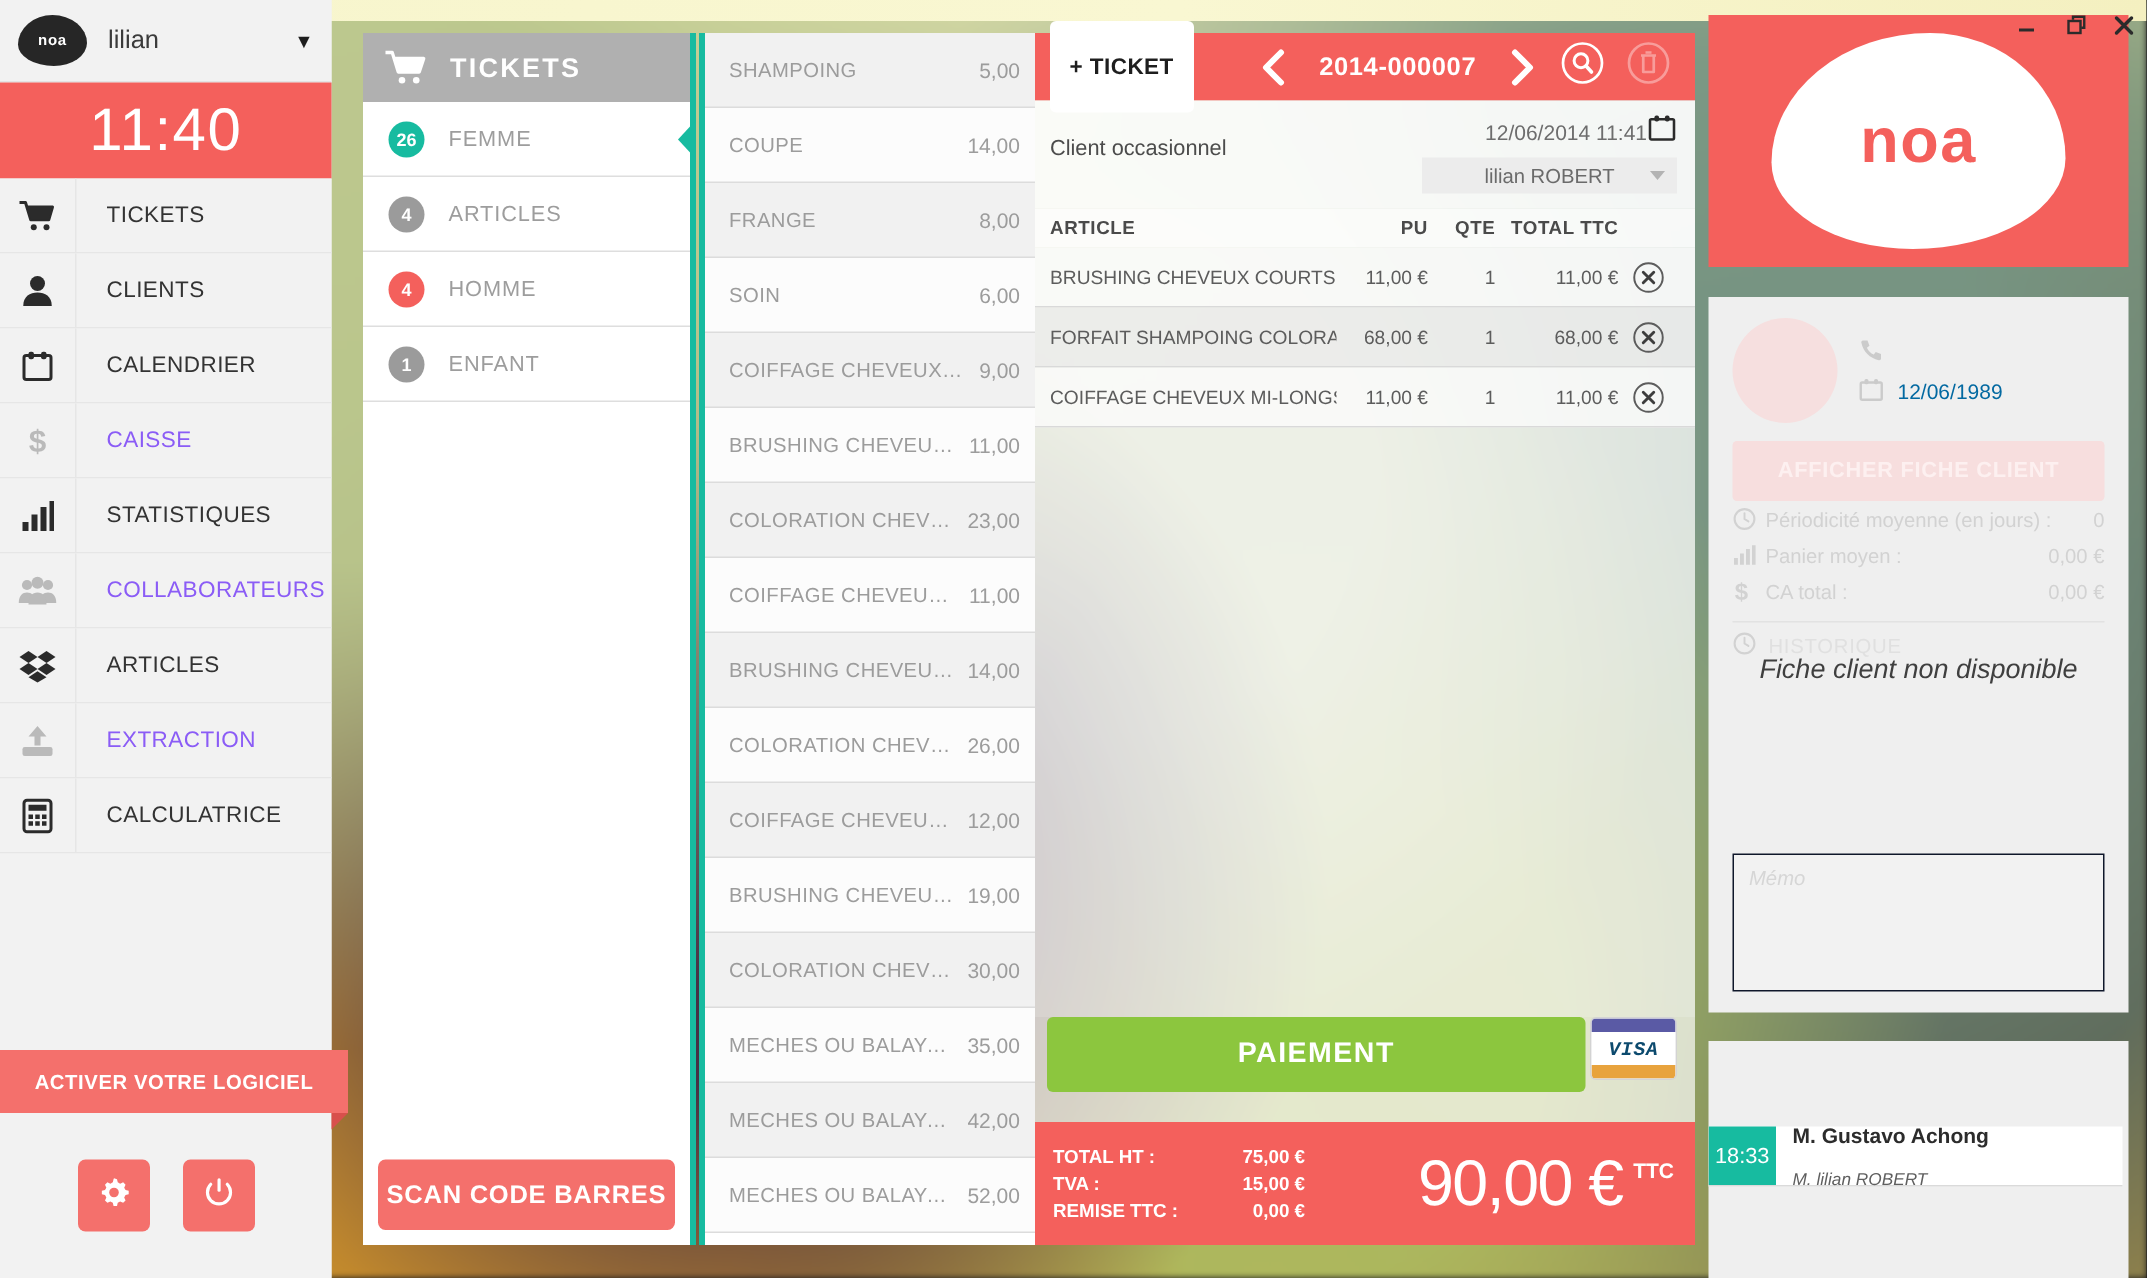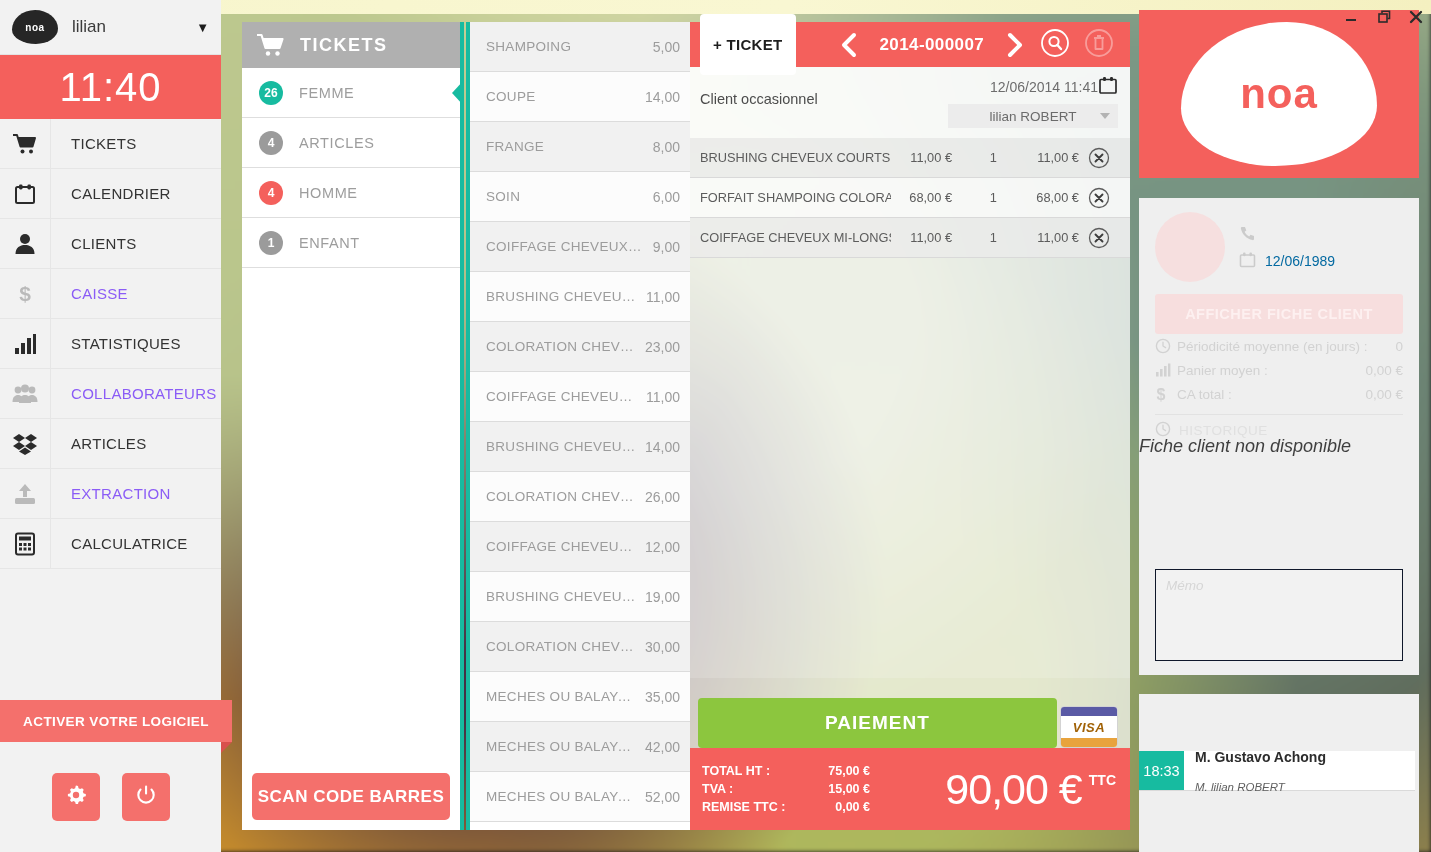--- a/index.html
+++ b/index.html
@@ -225,36 +225,36 @@
     border-bottom: 1px solid #d9d9d9; padding: 0 10px; font-size: 12.8px; color: #5c5c5c;
   }
   .tkrow:nth-child(odd)  { background: rgba(237,237,237,.82); }
   .tkrow:nth-child(even) { background: rgba(252,252,252,.82); }
   .tkrow .c-art { white-space: nowrap; overflow: hidden; }
   .delbtn { cursor: pointer; display:flex; justify-content:center; }
 
   #tkspace { flex: 1 1 auto; background: rgba(255,255,255,.30); }
 
   #paybar {
-    flex: 0 0 auto; height: 70px; display: flex; align-items: flex-end;
+    flex: 0 0 auto; height: 70px; display: flex; align-items: flex-start;
     padding: 0 12px 0 8px; gap: 3px; background: rgba(255,255,255,.18);
   }
   #paybtn {
     flex: 1 1 auto; height: 50px; background: #8cc63e; border-radius: 4px;
     display: flex; align-items: center; justify-content: center;
     color: #fff; font-size: 19px; font-weight: bold; letter-spacing: 1px; cursor: pointer;
   }
   #visa {
     width: 58px; height: 42px; border-radius: 4px; overflow: hidden;
     background: #fff; border: 1px solid #d3d3d3; cursor: pointer;
     display: flex; flex-direction: column;
   }
   #visa .vb { height: 9px; background: #5a5aa5; }
   #visa .vm { flex: 1 1 auto; background: #fff; display:flex; align-items:center; justify-content:center;
-              font-size: 13px; font-weight: bold; font-style: italic; color: #a16207; letter-spacing: .5px; }
+              font-size: 13px; font-weight: bold; font-style: italic; color: #0c4a6e; letter-spacing: .5px; font-family: Liberation Mono, monospace; }
   #visa .vy { height: 9px; background: #e8a33d; }
 
   #totbar {
     flex: 0 0 auto; height: 82px; background: #f4605c; color: #fff;
     display: flex; align-items: center; padding: 0 14px 0 12px;
   }
   #totleft { font-size: 12.5px; font-weight: bold; line-height: 1.45; }
   #totleft .tl { display: flex; }
   #totleft .lk { width: 106px; }
   #totleft .lv { width: 62px; text-align: right; }
@@ -291,21 +291,21 @@
     color: #fdf0f0; font-size: 14.5px; font-weight: bold; letter-spacing: .5px; cursor: pointer;
   }
   .statline {
     display: flex; align-items: center; height: 24px; font-size: 13.5px; color: #d2d2d2;
   }
   .statline .si { width: 22px; display: flex; justify-content: flex-start; }
   .statline .sv { margin-left: auto; }
   #histsep { margin-top: 8px; border-top: 1px solid #e2e2e2; padding-top: 6px; }
   .hist { display: flex; align-items: center; gap: 8px; font-size: 13.5px; color: #e0e0e0; letter-spacing: .5px; }
   #fichemsg {
-    position: absolute; left: 0; right: 0; top: 238px; text-align: left;
+    position: absolute; left: 0; right: 0; top: 238px; text-align: center;
     font-size: 18px; font-style: italic; color: #3f3f3f;
   }
   #memo {
     position: absolute; left: 16px; right: 16px; bottom: 14px; height: 92px;
     background: #f2f2f2; border: 1px solid #0f172a; padding: 8px 10px;
     font-size: 13.5px; font-style: italic; color: #d6d6d6;
   }
 
   #rdvbox {
     margin-top: 19px; height: 181px; background: #efefef; position: relative; overflow: hidden;
@@ -370,37 +370,37 @@
             <path d="M6.2 6 H23 L20.5 14.5 H8.5 Z" fill="#2b2b2b"></path>
             <circle cx="10.5" cy="19.5" r="2" fill="#2b2b2b"></circle>
             <circle cx="19" cy="19.5" r="2" fill="#2b2b2b"></circle>
           </svg>
         </div>
         <div class="navlabel">TICKETS</div>
       </div>
 
       <div class="navitem">
         <div class="navicon">
+          <svg width="22" height="24" viewBox="0 0 22 24">
+            <circle cx="11" cy="7" r="5" fill="#2b2b2b"></circle>
+            <path d="M1.5 22 C1.5 15.5 6 13 11 13 C16 13 20.5 15.5 20.5 22 Z" fill="#2b2b2b"></path>
+          </svg>
+        </div>
+        <div class="navlabel">CLIENTS</div>
+      </div>
+
+      <div class="navitem">
+        <div class="navicon">
           <svg width="24" height="24" viewBox="0 0 24 24">
             <rect x="3" y="5" width="18" height="16" rx="1.5" fill="none" stroke="#2b2b2b" stroke-width="2"></rect>
             <rect x="6" y="2.5" width="3.6" height="5" rx="1.4" fill="#2b2b2b"></rect>
             <rect x="14.4" y="2.5" width="3.6" height="5" rx="1.4" fill="#2b2b2b"></rect>
           </svg>
         </div>
         <div class="navlabel">CALENDRIER</div>
-      </div>
-
-      <div class="navitem">
-        <div class="navicon">
-          <svg width="22" height="24" viewBox="0 0 22 24">
-            <circle cx="11" cy="7" r="5" fill="#2b2b2b"></circle>
-            <path d="M1.5 22 C1.5 15.5 6 13 11 13 C16 13 20.5 15.5 20.5 22 Z" fill="#2b2b2b"></path>
-          </svg>
-        </div>
-        <div class="navlabel">CLIENTS</div>
       </div>
 
       <div class="navitem dim">
         <div class="navicon">
           <svg width="20" height="24" viewBox="0 0 20 24">
             <text x="10" y="19" font-family="Liberation Sans, sans-serif" font-size="21" font-weight="bold" fill="#2b2b2b" text-anchor="middle">$</text>
           </svg>
         </div>
         <div class="navlabel">CAISSE</div>
       </div>
@@ -655,20 +655,27 @@
             </svg>
           </div>
         </div>
         <div id="collabsel">
           <span class="cv">lilian ROBERT</span>
           <span class="ca"></span>
         </div>
       </div>
     </div>
 
+    <div id="tkcolhead">
+      <div class="c-art">ARTICLE</div>
+      <div class="c-pu">PU</div>
+      <div class="c-qte">QTE</div>
+      <div class="c-tot">TOTAL TTC</div>
+      <div class="c-del"></div>
+    </div>
 
     <div class="tkrow">
       <div class="c-art">BRUSHING CHEVEUX COURTS</div>
       <div class="c-pu">11,00 €</div>
       <div class="c-qte">1</div>
       <div class="c-tot">11,00 €</div>
       <div class="c-del delbtn">
         <svg width="22" height="22" viewBox="0 0 22 22">
           <circle cx="11" cy="11" r="9.5" fill="none" stroke="#5c5c5c" stroke-width="1.3"></circle>
           <path d="M7.5 7.5 L14.5 14.5 M14.5 7.5 L7.5 14.5" stroke="#3d3d3d" stroke-width="1.9" stroke-linecap="round"></path>

